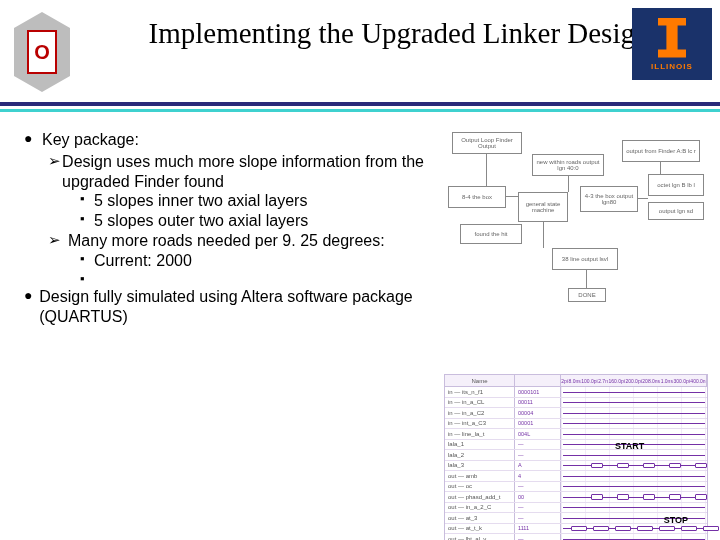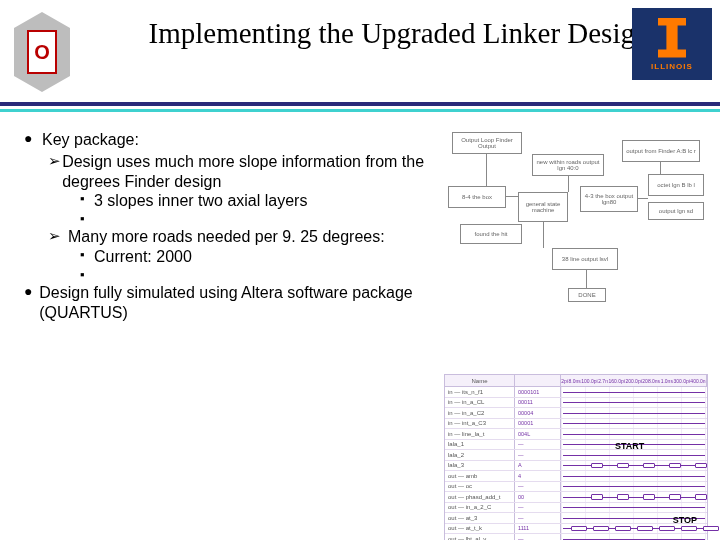--- a/index.html
+++ b/index.html
@@ -177,28 +177,29 @@
   </div>
 </div>
 
 <div class="content">
   <div class="l0">
       <span class="mk">●</span>
       <span class="txt">Key package:</span>
     </div>
   <div class="l1">
       <span class="mk">➢</span>
-      <span class="txt">Design uses much more slope information from the degrees Finder design</span>
+      <span class="txt">Design uses much more slope information from the upgraded Finder found</span>
     </div>
   <div class="l2">
       <span class="mk">▪</span>
-      <span class="txt">3 slopes inner two axial layers</span>
+      <span class="txt">5 slopes inner two axial layers</span>
     </div>
   <div class="l2">
       <span class="mk">▪</span>
+      <span class="txt">5 slopes outer two axial layers</span>
     </div>
   <div class="l1">
       <span class="mk">➢</span>
       <span class="txt">Many more roads needed per 9. 25 degrees:</span>
     </div>
   <div class="l2 tight">
       <span class="mk">▪</span>
       <span class="txt">Current: 2000</span>
     </div>
   <div class="l2">
@@ -384,14 +385,14 @@
       </div>
       <div class="wf-row">
         <div class="wf-name">out — sd</div>
         <div class="wf-val">—</div>
         <div class="wf-plot">
           <div class="sigline"></div>
         </div>
       </div>
     </div>
   <div class="start-lbl" style="left:170px;top:66px">START</div>
-  <div class="stop-lbl" style="right:10px;top:140px">STOP</div>
+  <div class="stop-lbl" style="right:19px;top:140px">STOP</div>
 </div>
 
 </body></html>

